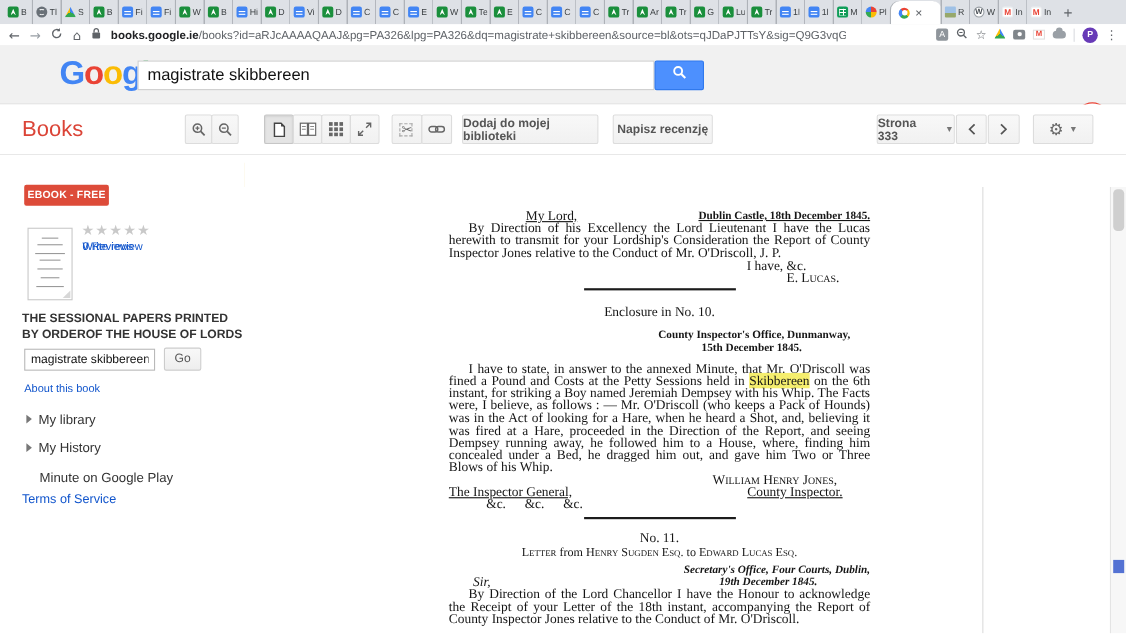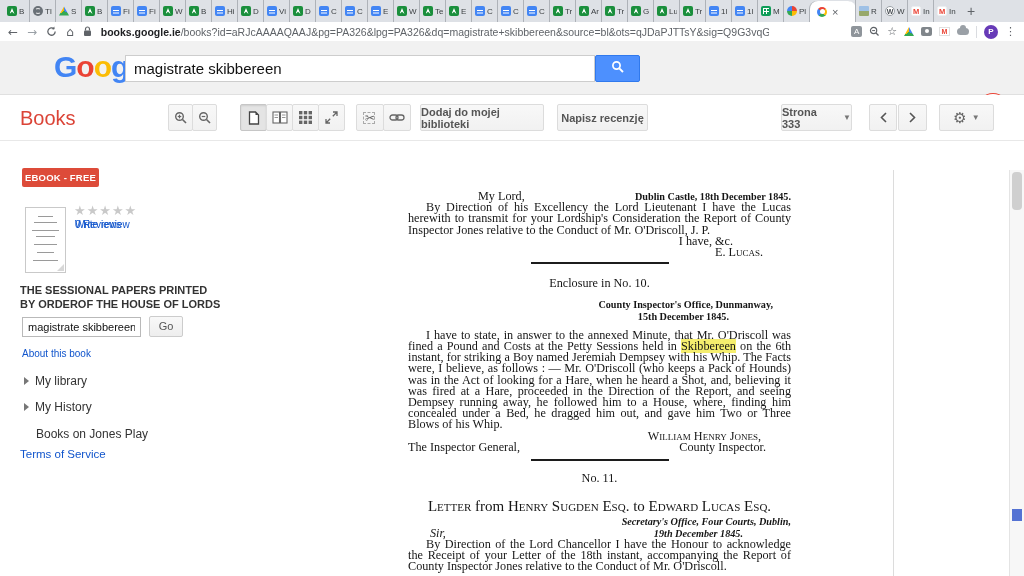--- a/index.html
+++ b/index.html
@@ -121,21 +121,21 @@
   .viewer{position:absolute;left:222px;top:141px;width:802px;height:435px;background:#fff;}
   .page-edge{position:absolute;left:671px;top:29px;width:1px;height:406px;background:#dcdcdc;}
   .vscroll{position:absolute;right:0;top:29px;width:15px;height:406px;background:#f7f7f7;border-left:1px solid #e4e4e4;box-sizing:border-box;}
   .vthumb{position:absolute;left:2px;right:2px;top:2px;height:38px;background:#cfcfcf;border-radius:4px;}
   .vmarker{position:absolute;left:2px;right:2px;top:339px;height:12px;background:#5472d3;}
 
   .bookpage{position:absolute;left:138px;top:29px;width:533px;height:406px;overflow:hidden;
        padding:2px 102px 0 48px;box-sizing:border-box;
        font-family:"Liberation Serif",serif;font-size:12.2px;line-height:11.2px;color:#151515;}
   .smudge{height:5px;margin:1px 0 13px 100px;overflow:hidden;white-space:nowrap;}
-  .flexline{display:flex;justify-content:space-between;align-items:flex-end;}
+  .flexline{display:flex;justify-content:space-between;align-items:flex-end;text-decoration:underline;}
   .ind70{margin-left:70px;}
   .bold-sm{font-weight:bold;font-size:10.2px;}
   .para{margin:0;text-align:justify;text-indent:18px;}
   .r-line{text-align:right;}
   .sc{font-variant:small-caps;}
   .hr{width:138px;height:2px;background:#1c1c1c;margin:4px auto 14px auto;}
   .center-h{text-align:center;}
   .etc-line{margin-left:34px;word-spacing:14px;}
   .hl{background:#f5ee6e;}
   .addr2{position:relative;}
@@ -411,21 +411,21 @@
     <div class="tbtn" style="left:383px;width:28px;">
       <svg width="16" height="9" viewBox="0 0 16 9" fill="none" stroke="#666" stroke-width="1.3">
           <rect x="1" y="2" width="8" height="5" rx="2.5"></rect>
           <rect x="7" y="2" width="8" height="5" rx="2.5"></rect>
         </svg>
     </div>
 
     <div class="tbtn" style="left:420px;width:124px;">Dodaj do mojej biblioteki</div>
     <div class="tbtn" style="left:557px;width:91px;">Napisz recenzję</div>
 
-    <div class="tbtn" style="left:781px;width:71px;">
+    <div class="tbtn" style="left:797px;width:71px;">
       <span>Strona 333</span>
       <span class="caret">▼</span>
     </div>
     <div class="tbtn" style="left:869px;width:28px;">
       <svg width="7" height="11" viewBox="0 0 7 11" fill="none" stroke="#555" stroke-width="1.6">
           <path d="M6 1L1.5 5.5 6 10"></path>
         </svg>
     </div>
     <div class="tbtn" style="left:898px;width:29px;">
       <svg width="7" height="11" viewBox="0 0 7 11" fill="none" stroke="#555" stroke-width="1.6">
@@ -470,21 +470,21 @@
       <div>THE SESSIONAL PAPERS PRINTED</div>
       <div>BY ORDEROF THE HOUSE OF LORDS</div>
     </div>
     <input class="ssearch" value="magistrate skibbereen" style="">
     <div class="go-btn">Go</div>
     <div class="slink" style="left:22px;top:207px;">About this book</div>
     <span class="tri" style="top:236px;"></span>
     <div class="sitem" style="top:233px;">My library</div>
     <span class="tri" style="top:262px;"></span>
     <div class="sitem" style="top:259px;">My History</div>
-    <div class="sitem" style="left:36px;top:286px;">Books on Jones Play</div>
+    <div class="sitem" style="left:36px;top:286px;">Minute on Google Play</div>
     <div class="slink" style="left:20px;top:307px;font-size:11.5px;">Terms of Service</div>
   </div>
 
   <div class="viewer">
     <div class="bookpage">
       <div class="smudge"></div>
 
       <div class="flexline">
         <span class="ind70">My Lord,</span>
         <span class="bold-sm">Dublin Castle, 18th December 1845.</span>
@@ -500,25 +500,26 @@
         <div class="r-line bold-sm" style="padding-right:18px;">County Inspector's Office, Dunmanway,</div>
         <div class="r-line bold-sm" style="padding-right:62px;">15th December 1845.</div>
       </div>
       <p class="para" style="margin-top:8px;"><span>I have to state, in answer to the annexed Minute, that Mr. O'Driscoll was fined a Pound and Costs at the Petty Sessions held in </span><span class="hl">Skibbereen</span><span> on the 6th instant, for striking a Boy named Jeremiah Dempsey with his Whip.  The Facts were, I believe, as follows : — Mr. O'Driscoll (who keeps a Pack of Hounds) was in the Act of looking for a Hare, when he heard a Shot, and, believing it was fired at a Hare, proceeded in the Direction of the Report, and seeing Dempsey running away, he followed him to a House, where, finding him concealed under a Bed, he dragged him out, and gave him Two or Three Blows of his Whip.</span></p>
 
       <div class="r-line sc" style="padding-right:30px;">William Henry Jones,</div>
       <div class="flexline">
         <span>The Inspector General,</span>
         <span style="padding-right:25px;margin-left:17px;">County Inspector.</span>
       </div>
+      <div class="etc-line">&amp;c.   &amp;c.   &amp;c.</div>
 
       <div class="hr" style="margin-top:6px;margin-bottom:12px;"></div>
 
       <div class="center-h">No. 11.</div>
-      <div class="center-h" style="margin-top:17px;font-size:15px;"><span class="sc">Letter </span><span>from </span><span class="sc">Henry Sugden Esq. </span><span>to </span><span class="sc">Edward Lucas Esq.</span></div>
+      <div class="center-h" style="margin-top:2px;font-size:11px;"><span class="sc">Letter </span><span>from </span><span class="sc">Henry Sugden Esq. </span><span>to </span><span class="sc">Edward Lucas Esq.</span></div>
 
       <div class="addr2" style="margin-top:4px;font-style:italic;">
         <div class="r-line bold-sm">Secretary's Office, Four Courts, Dublin,</div>
         <div class="r-line bold-sm" style="padding-right:48px;">19th December 1845.</div>
         <span class="sir">Sir,</span>
       </div>
       <p class="para">By Direction of the Lord Chancellor I have the Honour to acknowledge the Receipt of your Letter of the 18th instant, accompanying the Report of County Inspector Jones relative to the Conduct of Mr. O'Driscoll.</p>
 
     </div>
 

